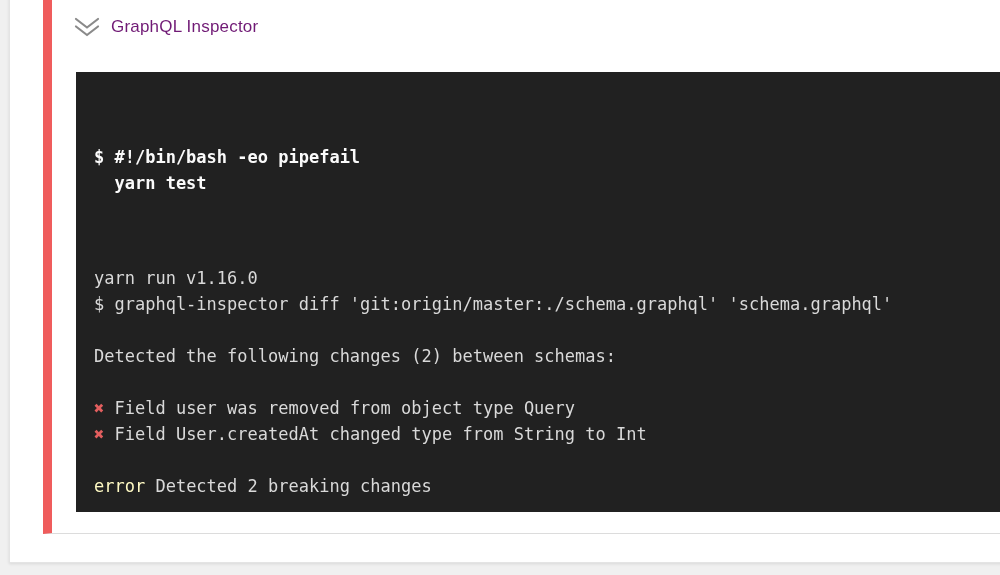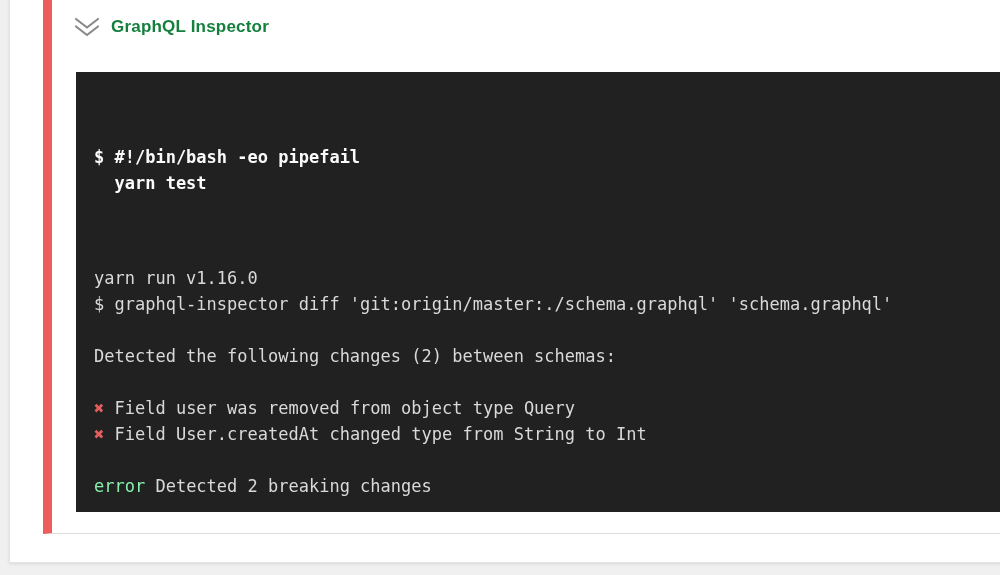--- a/index.html
+++ b/index.html
@@ -43,22 +43,22 @@
     display: flex;
     align-items: center;
     gap: 11px;
     cursor: pointer;
   }
 
   .chevrons { display: block; }
 
   .step-title {
     font-size: 17px;
-    font-weight: 700;
-    color: #15803d;
+    font-weight: 400;
+    color: #701a75;
     letter-spacing: 0.2px;
     line-height: 22px;
   }
 
   .terminal {
     position: absolute;
     left: 24px;
     top: 76px;
     width: 945px;
     height: 440px;
@@ -74,21 +74,21 @@
   .cmd-line {
     color: #fafafa;
     font-weight: 700;
   }
 
   .out { margin-top: 17px; }
 
   .out-line { color: #d9d9d9; }
 
   .px-breaking { color: #e35f5f; font-weight: 700; }
-  .px-error    { color: #86efac; }
+  .px-error    { color: #fef9c3; }
 </style>
 </head>
 <body>
 
 <div class="page">
   <div class="card">
 
     <div class="step">
 
       <div class="step-header">

